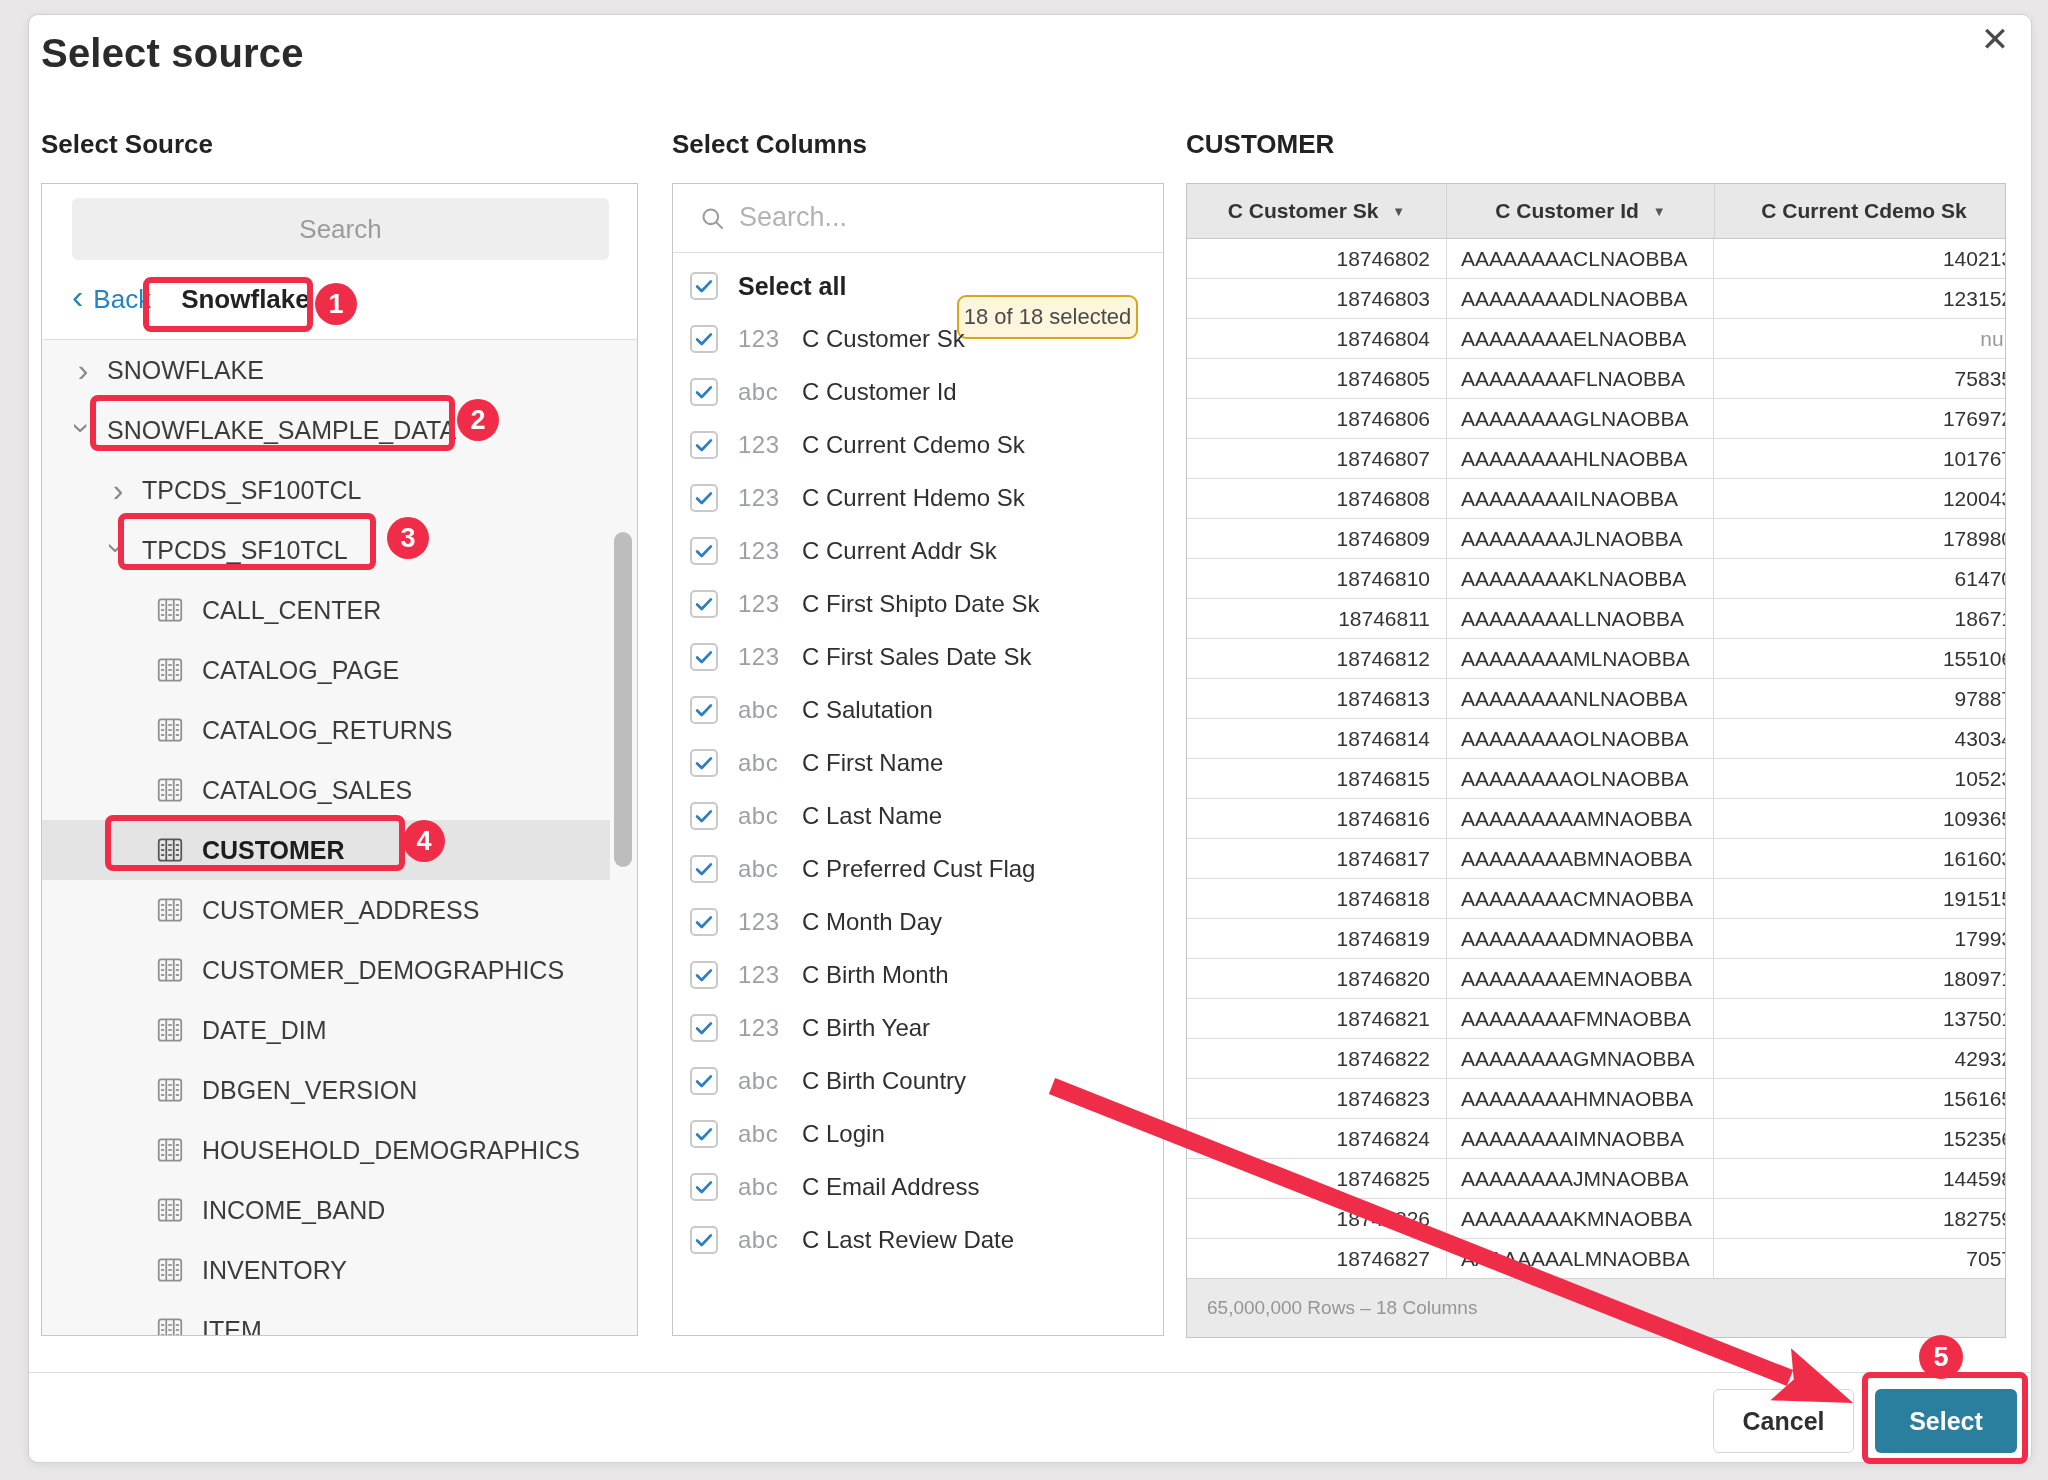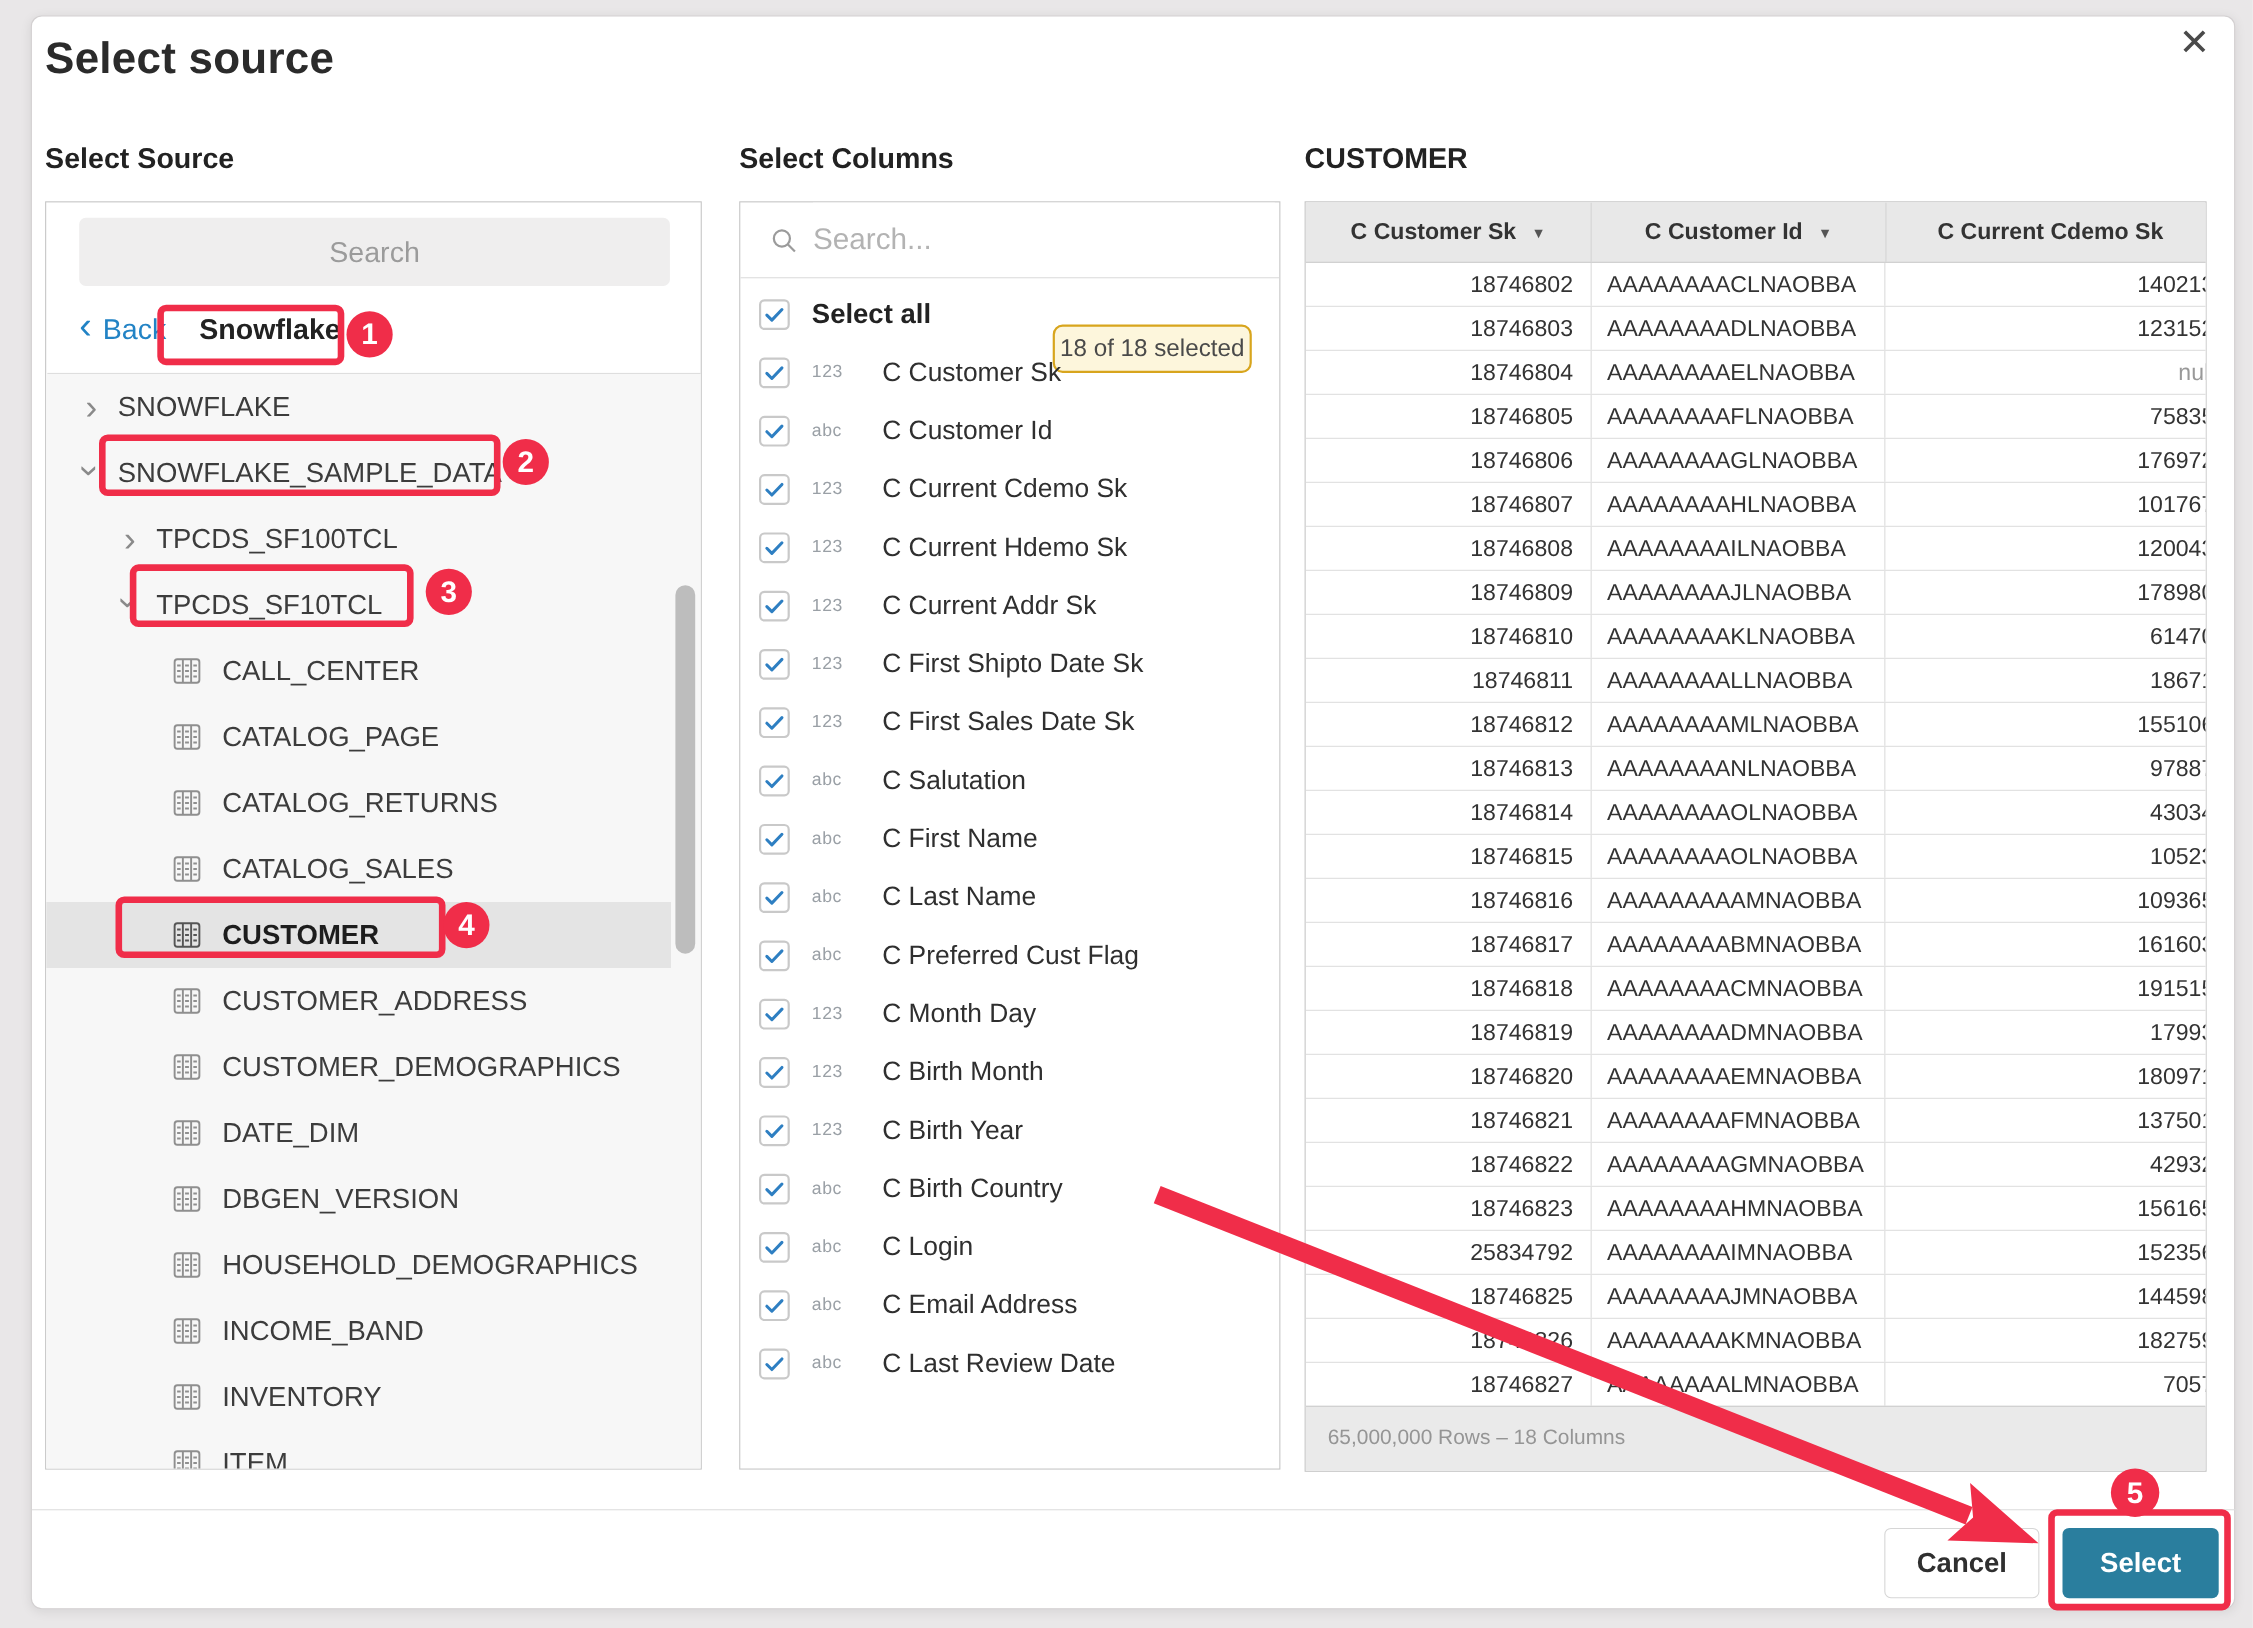--- a/index.html
+++ b/index.html
@@ -54,21 +54,21 @@
   .col-divider { position:absolute; left:0; top:68px; width:100%; height:1px; background:#dcdcdc; }
   .select-all-row { position:absolute; left:0; top:76px; width:100%; height:52px; display:flex; align-items:center; }
   .checkbox { width:28px; height:28px; border:2px solid #c9c9c9; border-radius:5px; background:#fff;
               margin-left:17px; flex:none; display:flex; align-items:center; justify-content:center; cursor:pointer; }
   .select-all-label { font-size:25px; font-weight:700; color:#222; margin-left:20px; }
   .sel-badge { position:absolute; left:284px; top:6px; width:181px; height:44px; background:#fdf6dc;
                border:2px solid #d8a51d; border-radius:9px; font-size:22px; color:#4a4a4a;
                display:flex; align-items:center; justify-content:center; white-space:nowrap;margin-top:29px; }
   .col-list { position:absolute; left:0; top:128px; width:100%; }
   .col-row { display:flex; align-items:center; height:53px; cursor:pointer; }
-  .col-type { font-size:16px; color:#9aa0a6; width:52px; margin-left:20px; flex:none; letter-spacing:.5px; }
+  .col-type { font-size:24px; color:#9aa0a6; width:52px; margin-left:20px; flex:none; letter-spacing:.5px; }
   .col-name { font-size:24px; color:#2f2f2f; margin-left:12px; white-space:nowrap; }
 
   
   .preview-panel { position:absolute; left:1157px; top:168px; width:820px; height:1155px;
                    border:1px solid #c4c4c4; overflow:hidden; background:#fff; }
   .pt-head { display:flex; height:55px; background:#e8e8e8; border-bottom:1px solid #c9c9c9; width:826px; }
   .pt-hcell { display:flex; align-items:center; justify-content:center; font-size:21px; font-weight:700;
               color:#333; flex:none; cursor:pointer; }
   .pt-hcell:nth-child(2), .pt-hcell:nth-child(3) { border-left:1px solid #d4d4d4; }
   .hc0 { width:259px; } .hc1 { width:268px; } .hc2 { width:299px; }
@@ -740,21 +740,21 @@
           <div class="pt-cell c0">18746822</div>
           <div class="pt-cell c1">AAAAAAAAGMNAOBBA</div>
           <div class="pt-cell c2">42932</div>
         </div>
         <div class="pt-row">
           <div class="pt-cell c0">18746823</div>
           <div class="pt-cell c1">AAAAAAAAHMNAOBBA</div>
           <div class="pt-cell c2">156165</div>
         </div>
         <div class="pt-row">
-          <div class="pt-cell c0">25834792</div>
+          <div class="pt-cell c0">18746824</div>
           <div class="pt-cell c1">AAAAAAAAIMNAOBBA</div>
           <div class="pt-cell c2">152356</div>
         </div>
         <div class="pt-row">
           <div class="pt-cell c0">18746825</div>
           <div class="pt-cell c1">AAAAAAAAJMNAOBBA</div>
           <div class="pt-cell c2">144598</div>
         </div>
         <div class="pt-row">
           <div class="pt-cell c0">18746826</div>

